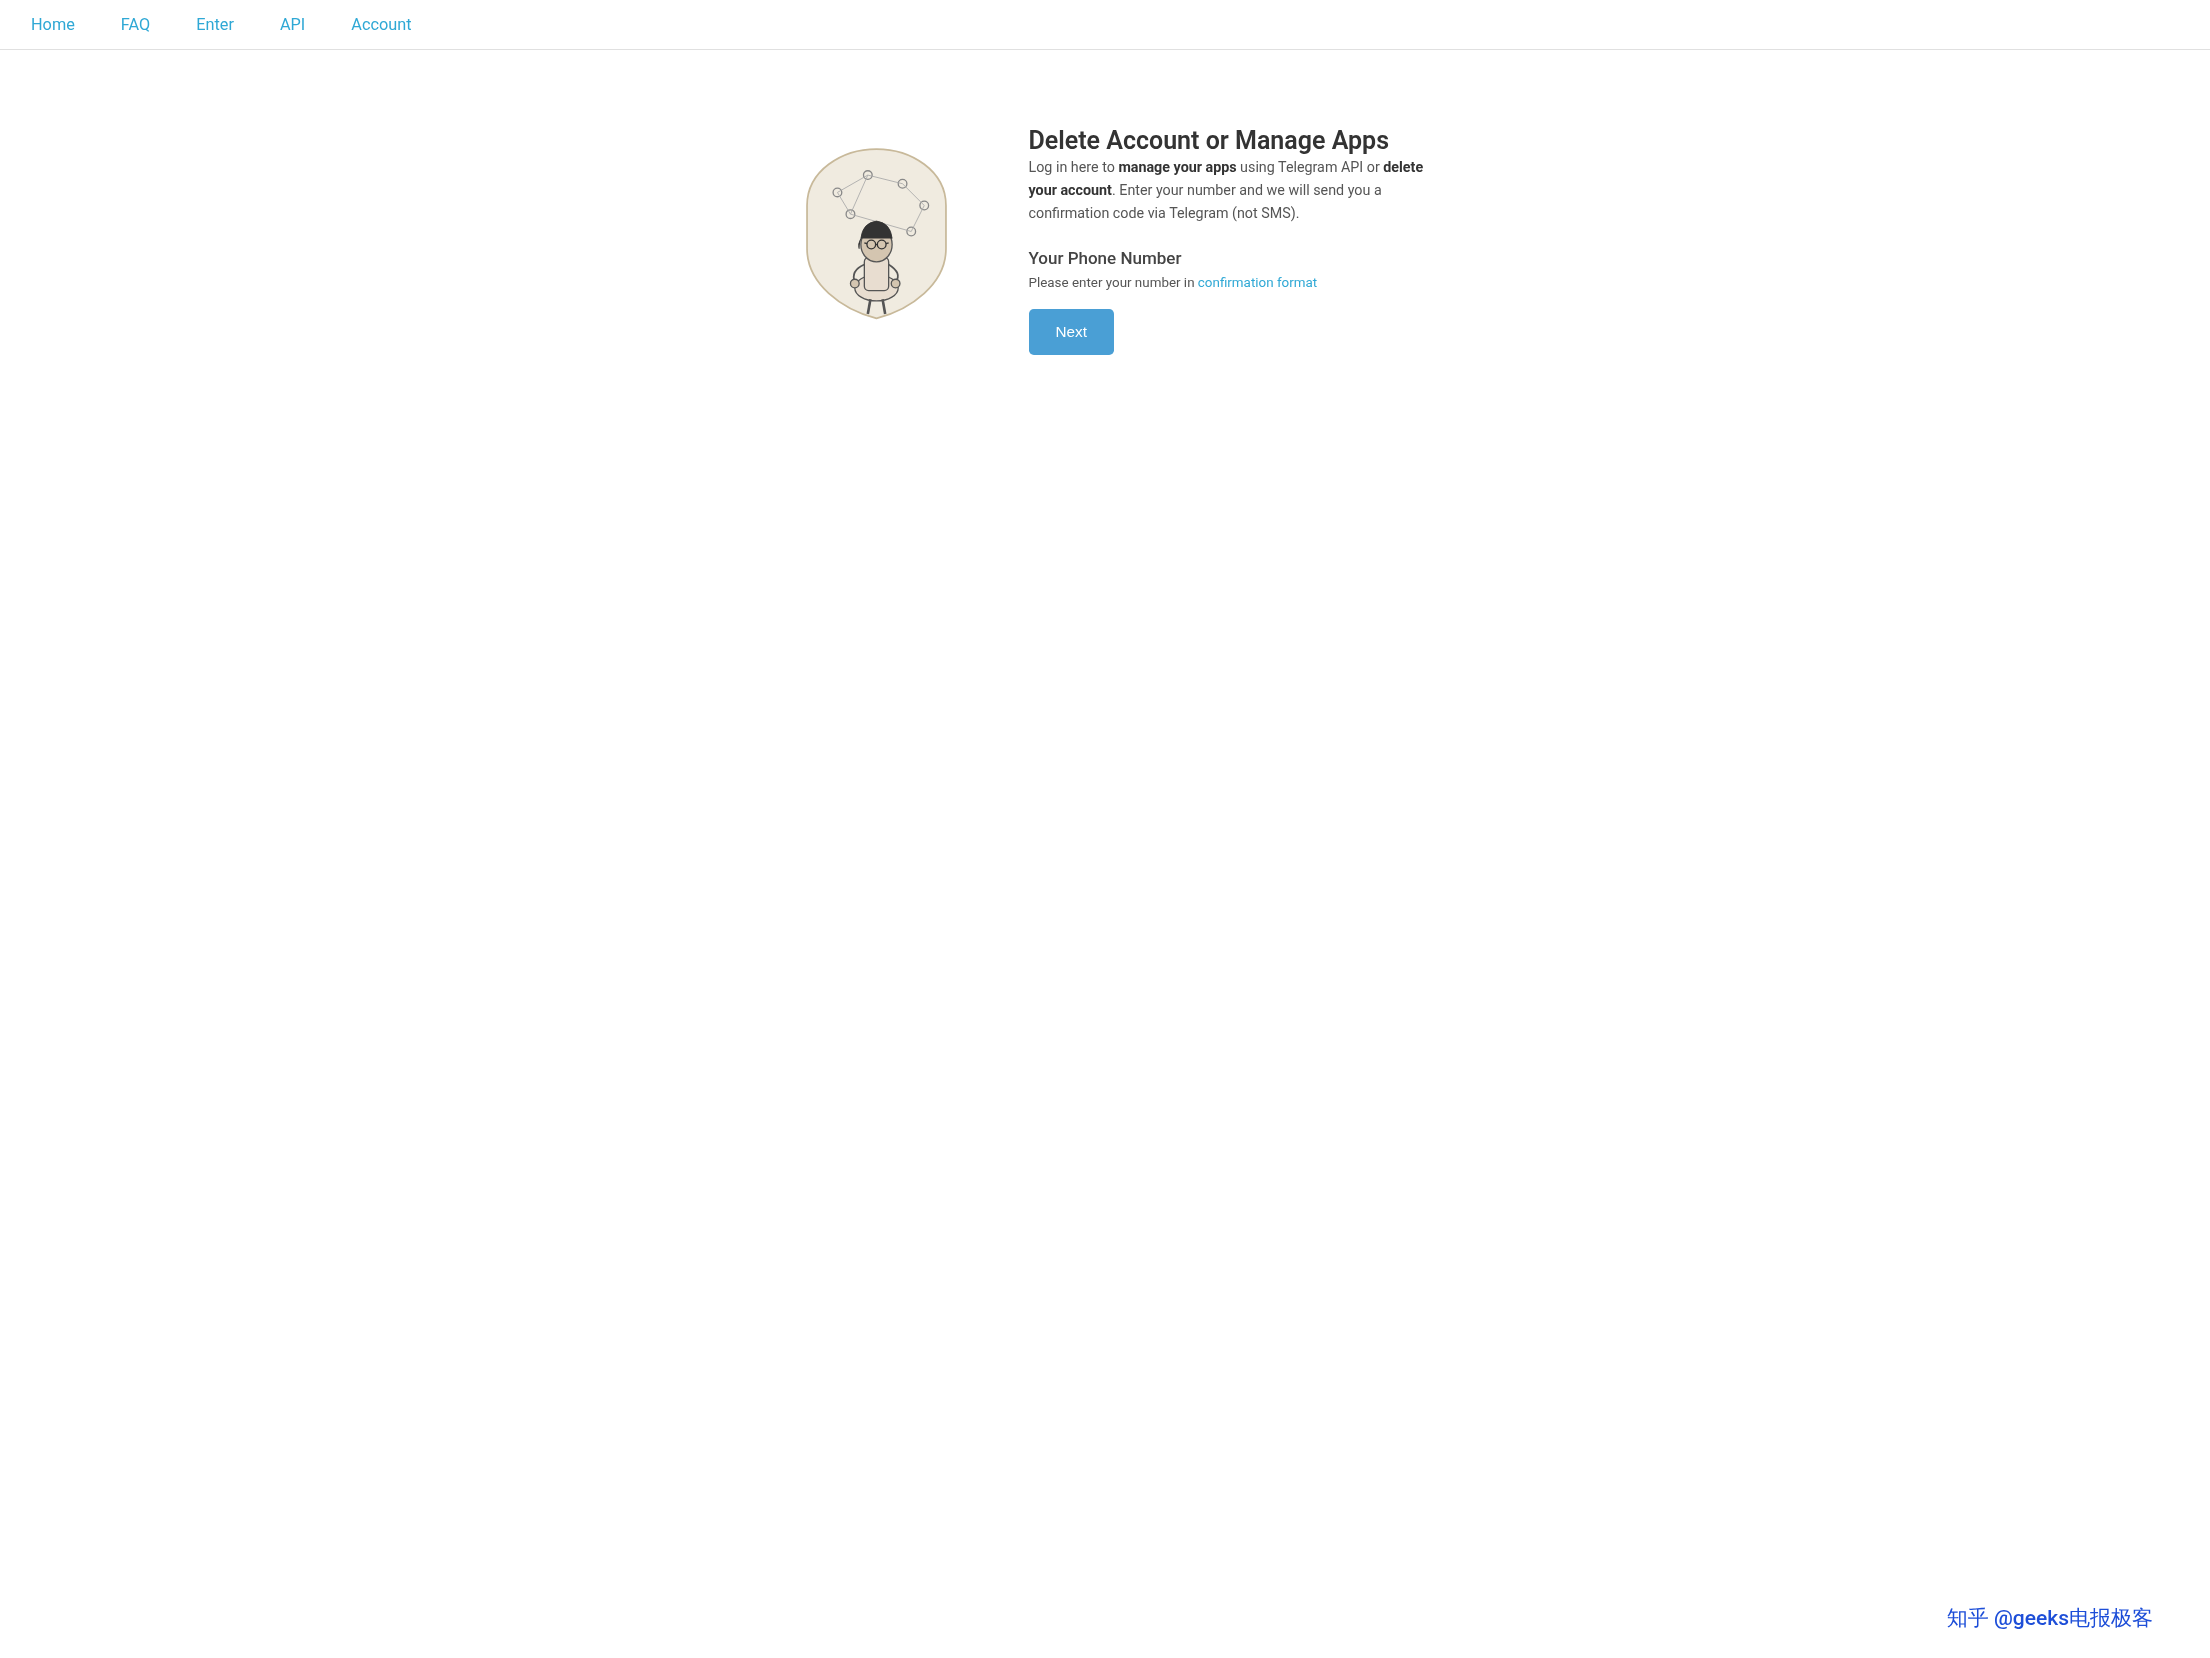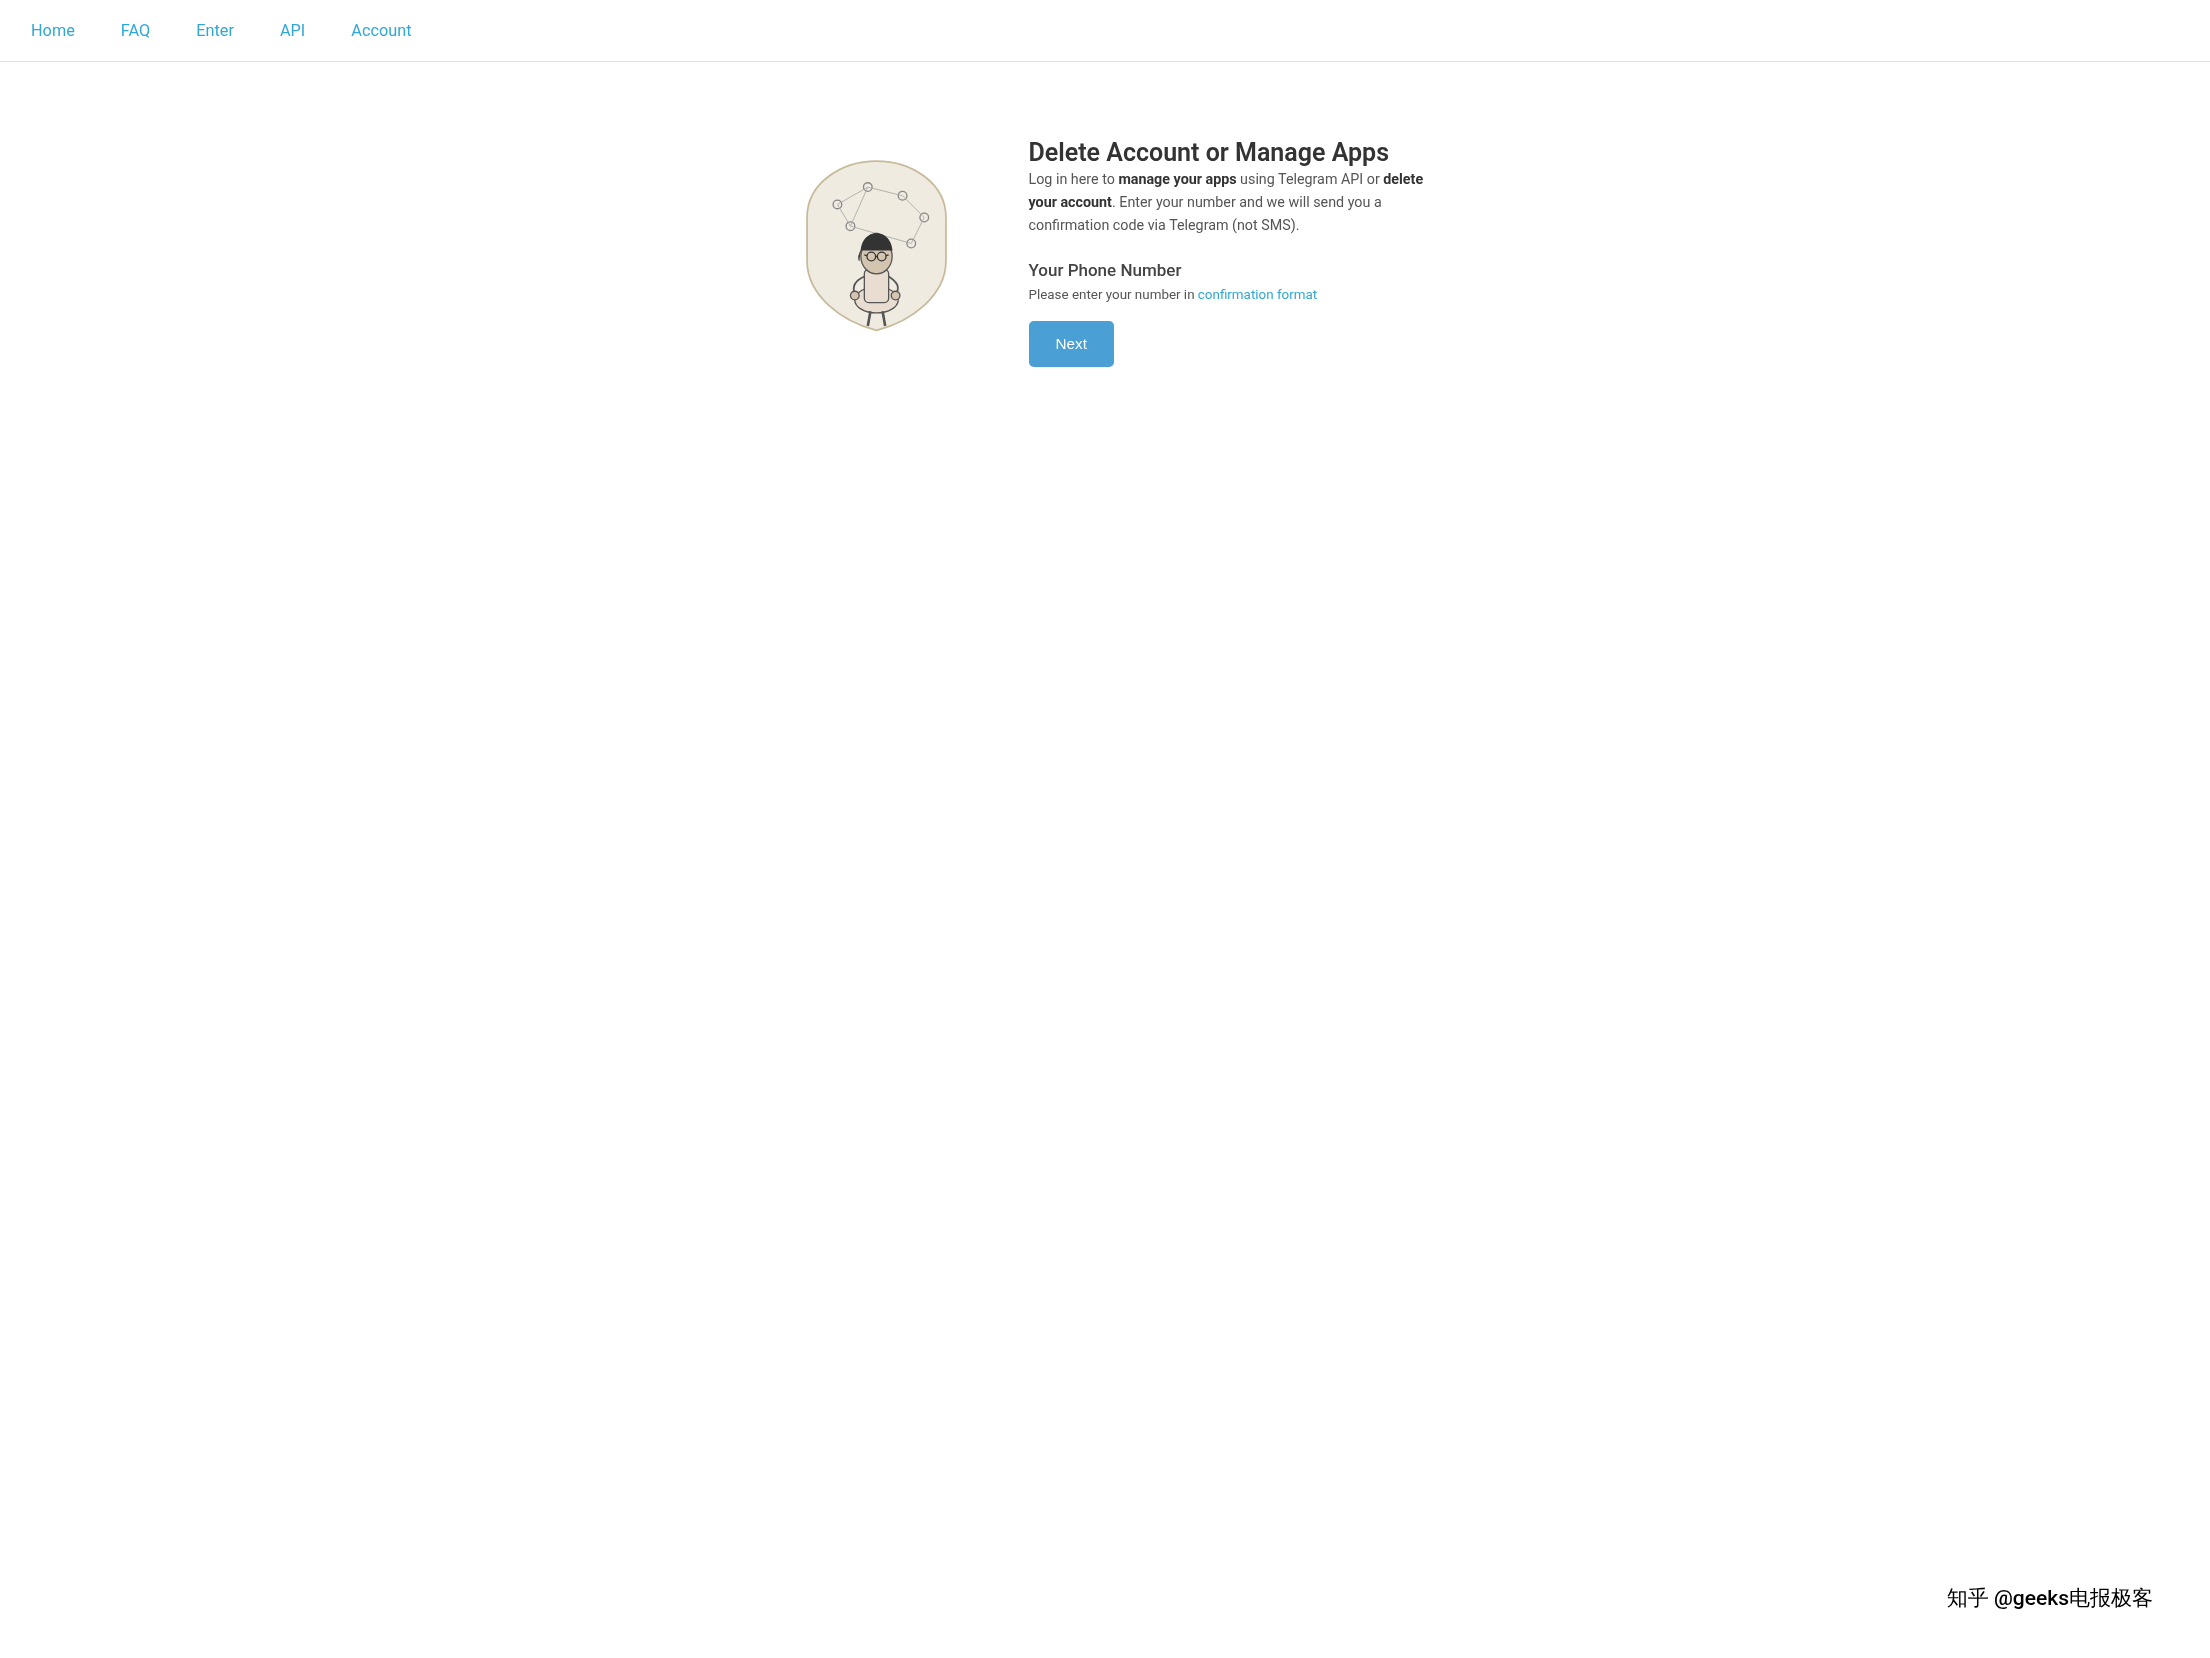--- a/index.html
+++ b/index.html
@@ -14,21 +14,21 @@
       color: #333;
       font-size: 15.3px;
       min-height: 100vh;
     }
 
     
     nav {
       display: flex;
       align-items: center;
       padding: 0 31px;
-      height: 62px;
+      height: 50px;
       border-bottom: 1px solid #e0e0e0;
     }
 
     nav a {
       text-decoration: none;
       color: #2fa8d5;
       margin-right: 46px;
       font-size: 16.3px;
     }
 
@@ -115,24 +115,24 @@
       border-radius: 4.8px;
       padding: 14px 27px;
       font-size: 15.3px;
       cursor: pointer;
       font-weight: 500;
     }
 
     
     .watermark {
       position: fixed;
-      bottom: 46px;
+      bottom: 26px;
       right: 57px;
       font-size: 21px;
-      color: #000000;
+      color: #1d4ed8;
       font-weight: 500;
       pointer-events: none;
     }
   </style>
 </head>
 <body>
 
 <nav>
   <a href="#">Home</a>
   <a href="#">FAQ</a>

